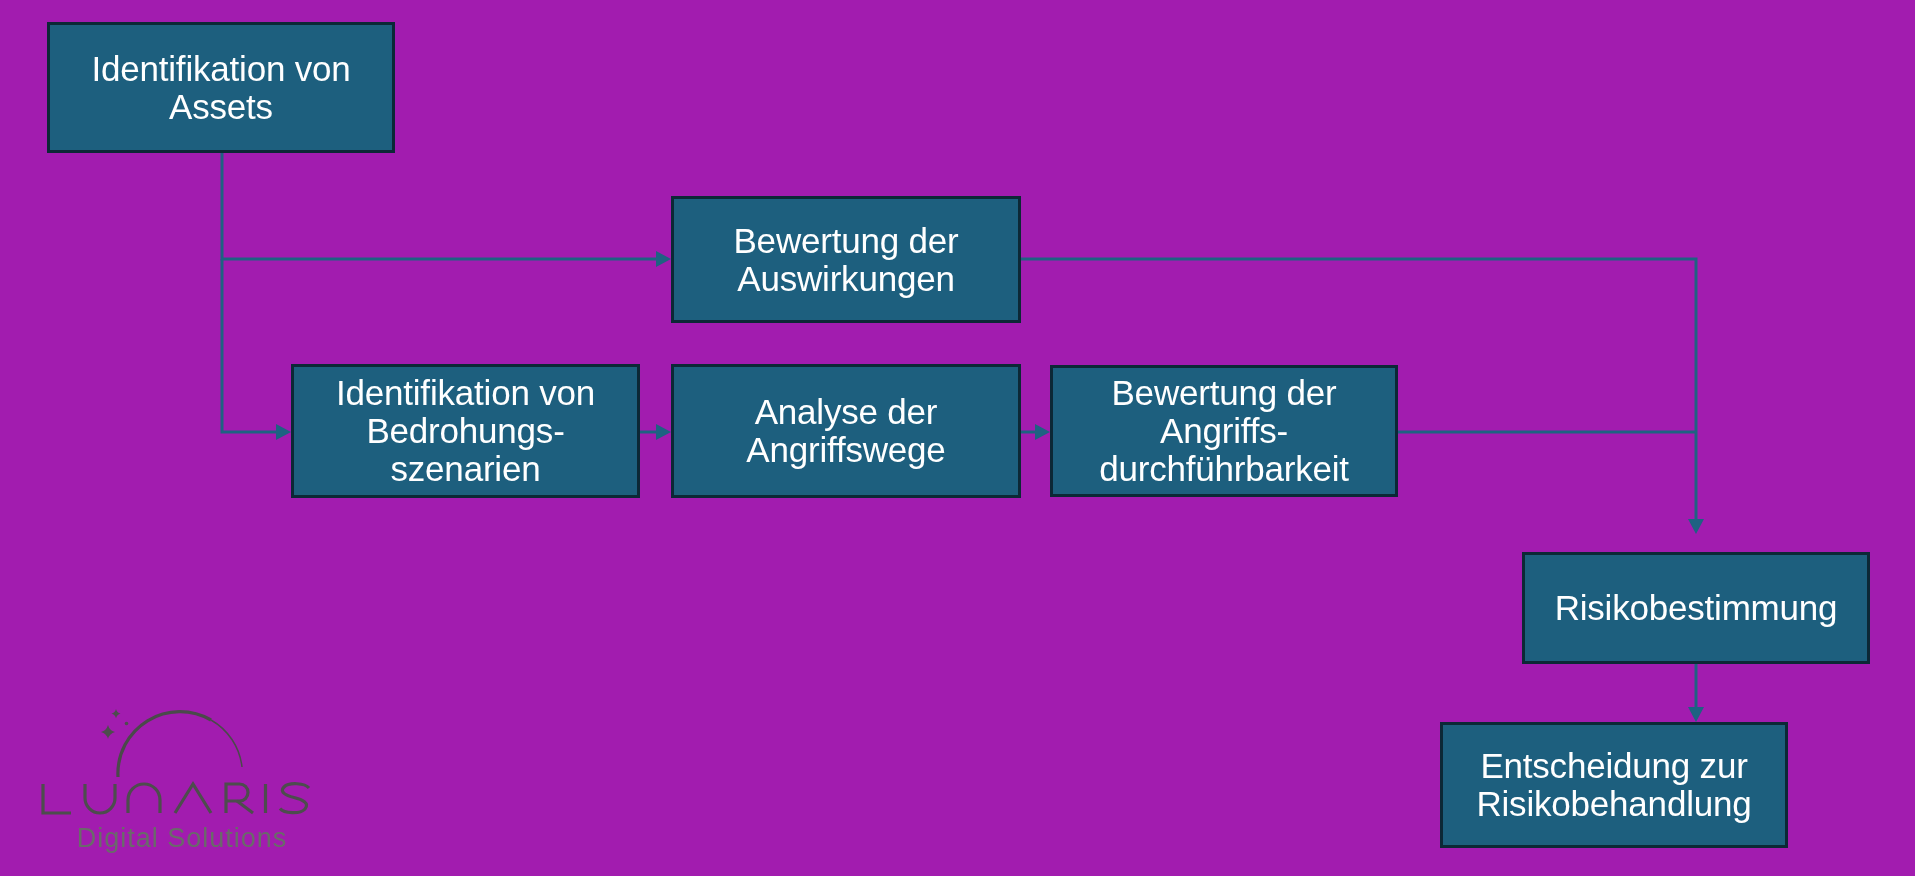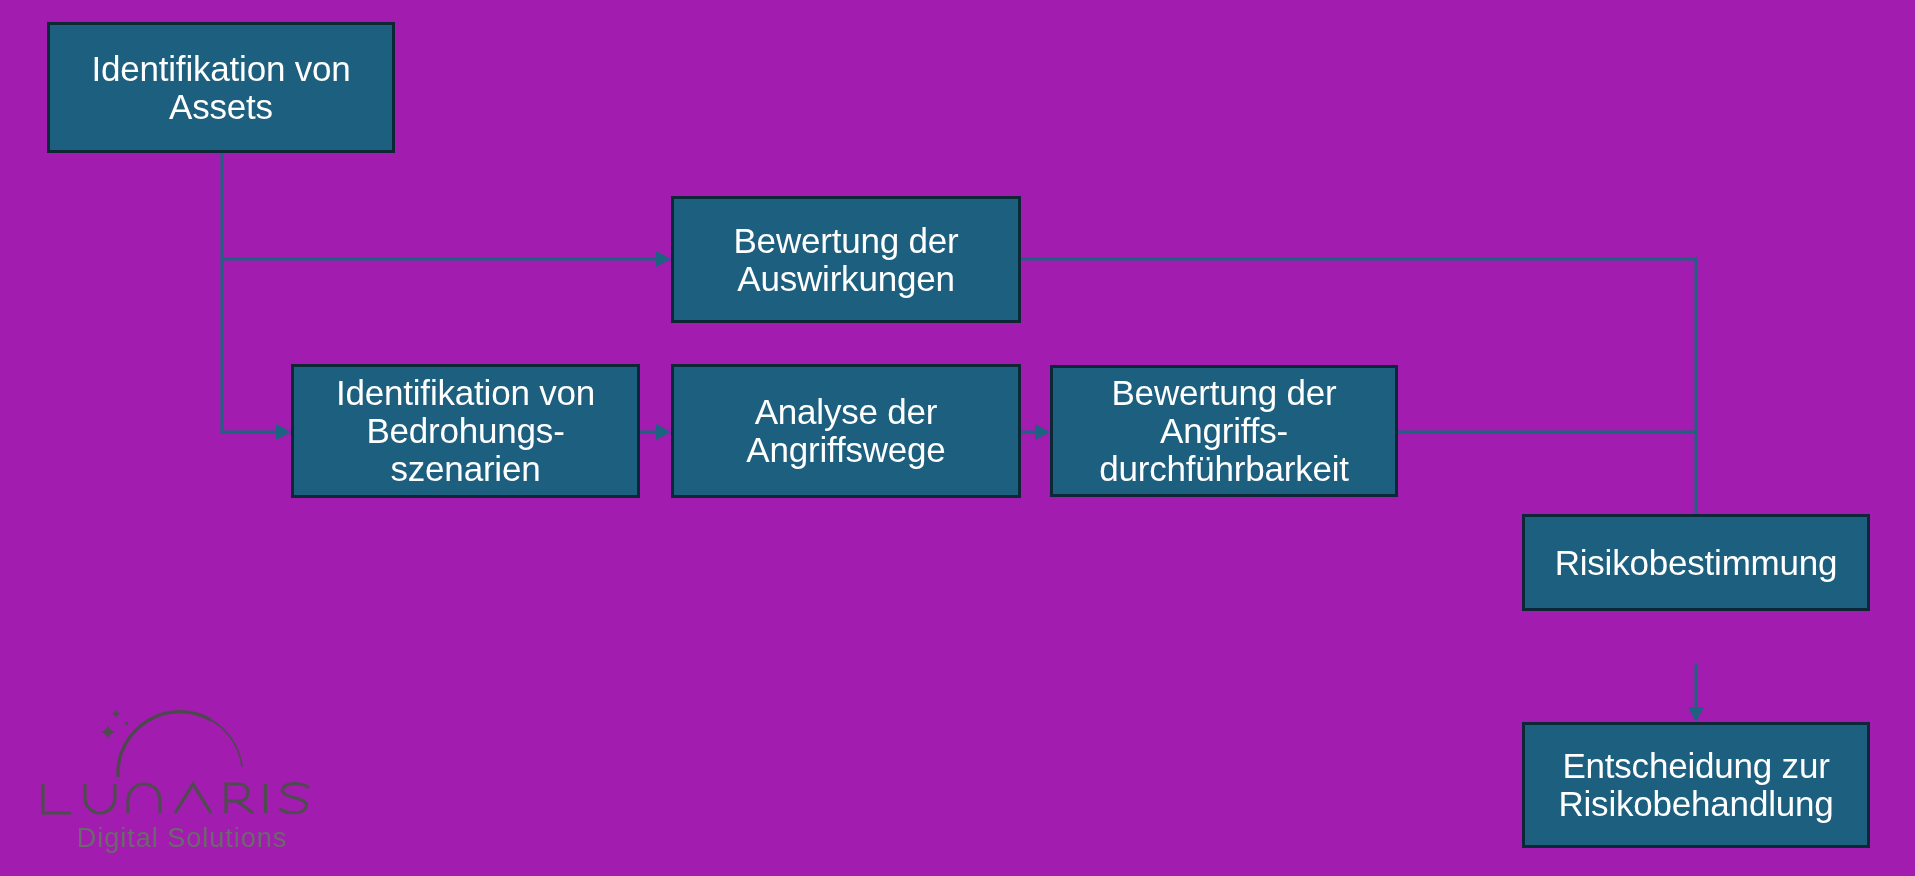--- a/index.html
+++ b/index.html
@@ -45,22 +45,22 @@
     white-space: pre-line;
     font-size: 35px;
     line-height: 38px;
     letter-spacing: -0.2px;
   }
   .n1 { left: 47px;   top: 22px;  width: 348px; height: 131px; }
   .n2 { left: 671px;  top: 196px; width: 350px; height: 127px; }
   .n3 { left: 291px;  top: 364px; width: 349px; height: 134px; }
   .n4 { left: 671px;  top: 364px; width: 350px; height: 134px; text-align: center; }
   .n5 { left: 1050px; top: 365px; width: 348px; height: 132px; }
-  .n6 { left: 1522px; top: 514px; width: 348px; height: 97px; }
-  .n7 { left: 1522px; top: 722px; width: 348px; height: 126px; }
+  .n6 { left: 1522px; top: 552px; width: 348px; height: 112px; }
+  .n7 { left: 1440px; top: 722px; width: 348px; height: 126px; }
   .logo {
     position: absolute;
     left: 40px;
     top: 700px;
     width: 290px;
     height: 160px;
   }
   .logo .mark {
     fill: none;
     stroke: #4a4a4a;

